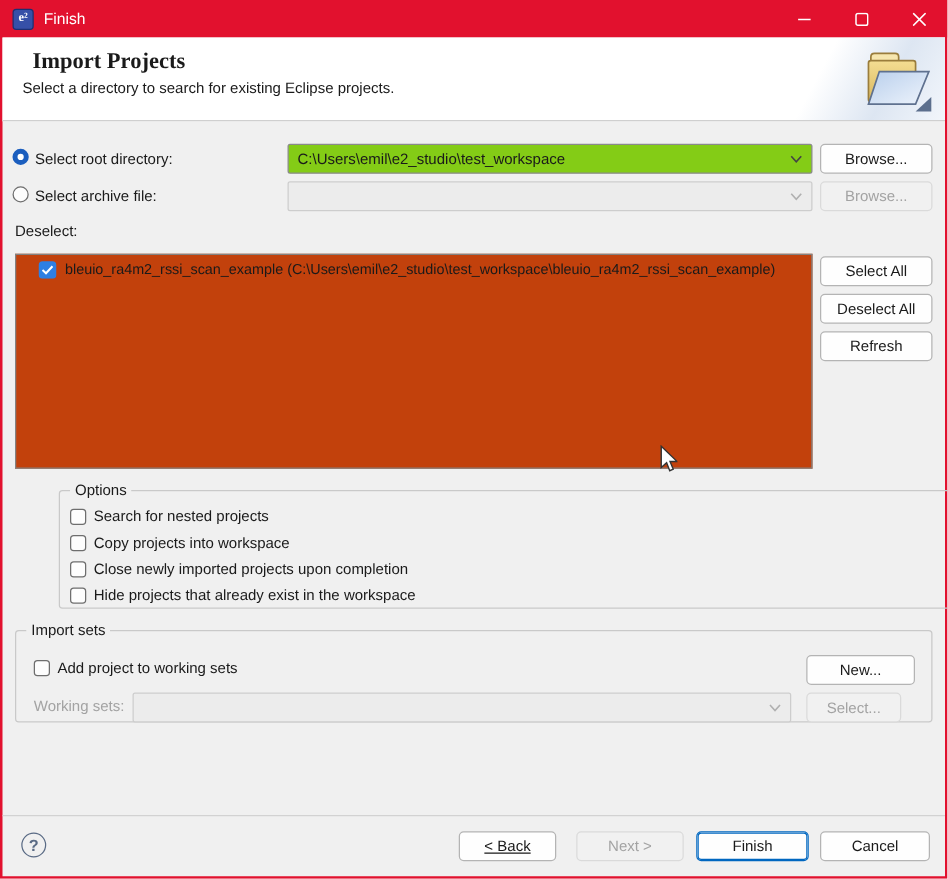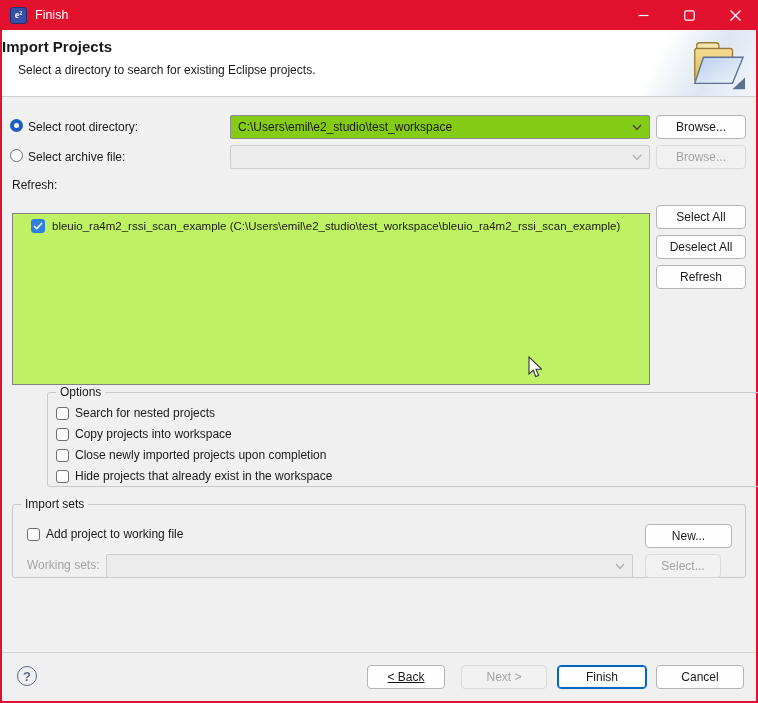--- a/index.html
+++ b/index.html
@@ -23,41 +23,41 @@
     border-radius:3px;color:#fff;font-size:10px;font-weight:bold;display:flex;align-items:center;
     justify-content:center;line-height:1;font-family:Liberation Serif, serif;}
   .titlebar-title{margin-left:8px;font-size:12.5px;}
   .caption-buttons{margin-left:auto;display:flex;height:100%;}
   .cap-btn{width:46px;height:100%;display:flex;align-items:center;justify-content:center;cursor:default;}
   
   .header{position:absolute;left:2px;top:30px;width:754px;height:67px;background:#fff;
     border-bottom:1px solid #cfcfcf;}
   .header-art{position:absolute;right:0;top:0;width:150px;height:100%;
     background:linear-gradient(118deg,rgba(255,255,255,0) 35%,#dde6f2 68%,#f2f6fb 100%);}
-  .header-title{position:absolute;left:0;top:8px;font-size:15px;font-weight:bold;}
+  .header-title{position:absolute;left:24px;top:8px;font-size:18px;font-weight:bold;font-family:Liberation Serif, serif;}
   .header-subtitle{position:absolute;left:16px;top:33px;font-size:12px;}
   .header-icon{position:absolute;right:10px;top:5px;}
   
   .label{position:absolute;white-space:nowrap;}
   .radio{position:absolute;width:13px;height:13px;border-radius:50%;background:#fdfdfd;border:1px solid #6e6e6e;}
   .radio.checked{border:4px solid #1B5EBE;background:#fff;}
   .combo{position:absolute;height:24px;background:#84cc16;border:1px solid #8a8a8a;border-radius:2px;
     display:flex;align-items:center;padding:0 22px 0 7px;white-space:nowrap;overflow:hidden;}
   .combo .chev{position:absolute;right:7px;top:8px;}
   .combo.disabled{background:#ececec;border-color:#cdcdcd;color:var(--dis-text);}
   .btn{position:absolute;height:24px;background:#fefefe;border:1px solid var(--btn-border);
     border-radius:4px;font-size:12px;color:var(--text);display:flex;align-items:center;
     justify-content:center;font-family:inherit;}
   .btn.disabled{background:#f1f1f1;border-color:#dadada;color:var(--dis-text);}
   .btn.default{border:1px solid var(--accent);box-shadow:inset 0 0 0 1px var(--accent);}
   .checkbox{width:13px;height:13px;border:1px solid #6e6e6e;border-radius:3px;background:#fdfdfd;
     flex:none;}
   .check-row{position:absolute;display:flex;align-items:center;gap:6px;white-space:nowrap;}
   
-  .projects-list{position:absolute;left:12px;top:213px;width:638px;height:172px;background:#bef264;
+  .projects-list{position:absolute;left:12px;top:203px;width:638px;height:172px;background:#c2410c;
     border:1px solid #828282;}
   .project-item{display:flex;align-items:center;gap:7px;padding:5px 0 0 18px;font-size:11.5px;
     white-space:nowrap;overflow:hidden;}
   .cb-checked{width:14px;height:14px;border-radius:3px;background:#2D7FE3;display:flex;
     align-items:center;justify-content:center;flex:none;}
   
   .group{position:absolute;border:1px solid #c9c9c9;border-radius:3px;}
   .group-legend{position:absolute;top:-8px;left:8px;background:#f0f0f0;padding:0 4px;font-size:12px;}
   
   .footer-sep{position:absolute;left:2px;top:652px;width:754px;height:1px;background:#d2d2d2;}
@@ -129,21 +129,21 @@
   <div class="radio" style="left:10px;top:149px;"></div>
   <div class="label" style="left:28px;top:150px;">Select archive file:</div>
   <div class="combo disabled" style="left:230px;top:145px;width:420px;">
     <span></span>
     <svg class="chev" width="10" height="7">
       <polyline points="1,1 5,5.5 9,1" fill="none" stroke="#b0b0b0" stroke-width="1.3"></polyline>
     </svg>
   </div>
   <button class="btn disabled" style="left:656px;top:145px;width:90px;">Browse...</button>
 
-  <div class="label" style="left:12px;top:178px;">Refresh:</div>
+  <div class="label" style="left:12px;top:178px;">Deselect:</div>
 
   <div class="projects-list">
     <div class="project-item">
       <span class="cb-checked">
         <svg width="10" height="8">
             <polyline points="1,4 3.8,6.6 9,1" fill="none" stroke="#fff" stroke-width="1.6"></polyline>
           </svg>
       </span>
       <span>bleuio_ra4m2_rssi_scan_example (C:\Users\emil\e2_studio\test_workspace\bleuio_ra4m2_rssi_scan_example)</span>
     </div>
@@ -174,21 +174,21 @@
     <div class="check-row" style="left:8px;top:76px;">
       <span class="checkbox"></span>
       <span>Hide projects that already exist in the workspace</span>
     </div>
   </div>
 
   <div class="group" style="left:12px;top:504px;width:734px;height:74px;">
     <div class="group-legend">Import sets</div>
     <div class="check-row" style="left:14px;top:22px;">
       <span class="checkbox"></span>
-      <span>Add project to working file</span>
+      <span>Add project to working sets</span>
     </div>
     <button class="btn" style="left:632px;top:19px;width:87px;">New...</button>
     <div class="label" style="left:14px;top:53px;color:var(--dis-text);">Working sets:</div>
     <div class="combo disabled" style="left:93px;top:49px;width:527px;">
       <span></span>
       <svg class="chev" width="10" height="7">
         <polyline points="1,1 5,5.5 9,1" fill="none" stroke="#b0b0b0" stroke-width="1.3"></polyline>
       </svg>
     </div>
     <button class="btn disabled" style="left:632px;top:49px;width:76px;">Select...</button>

